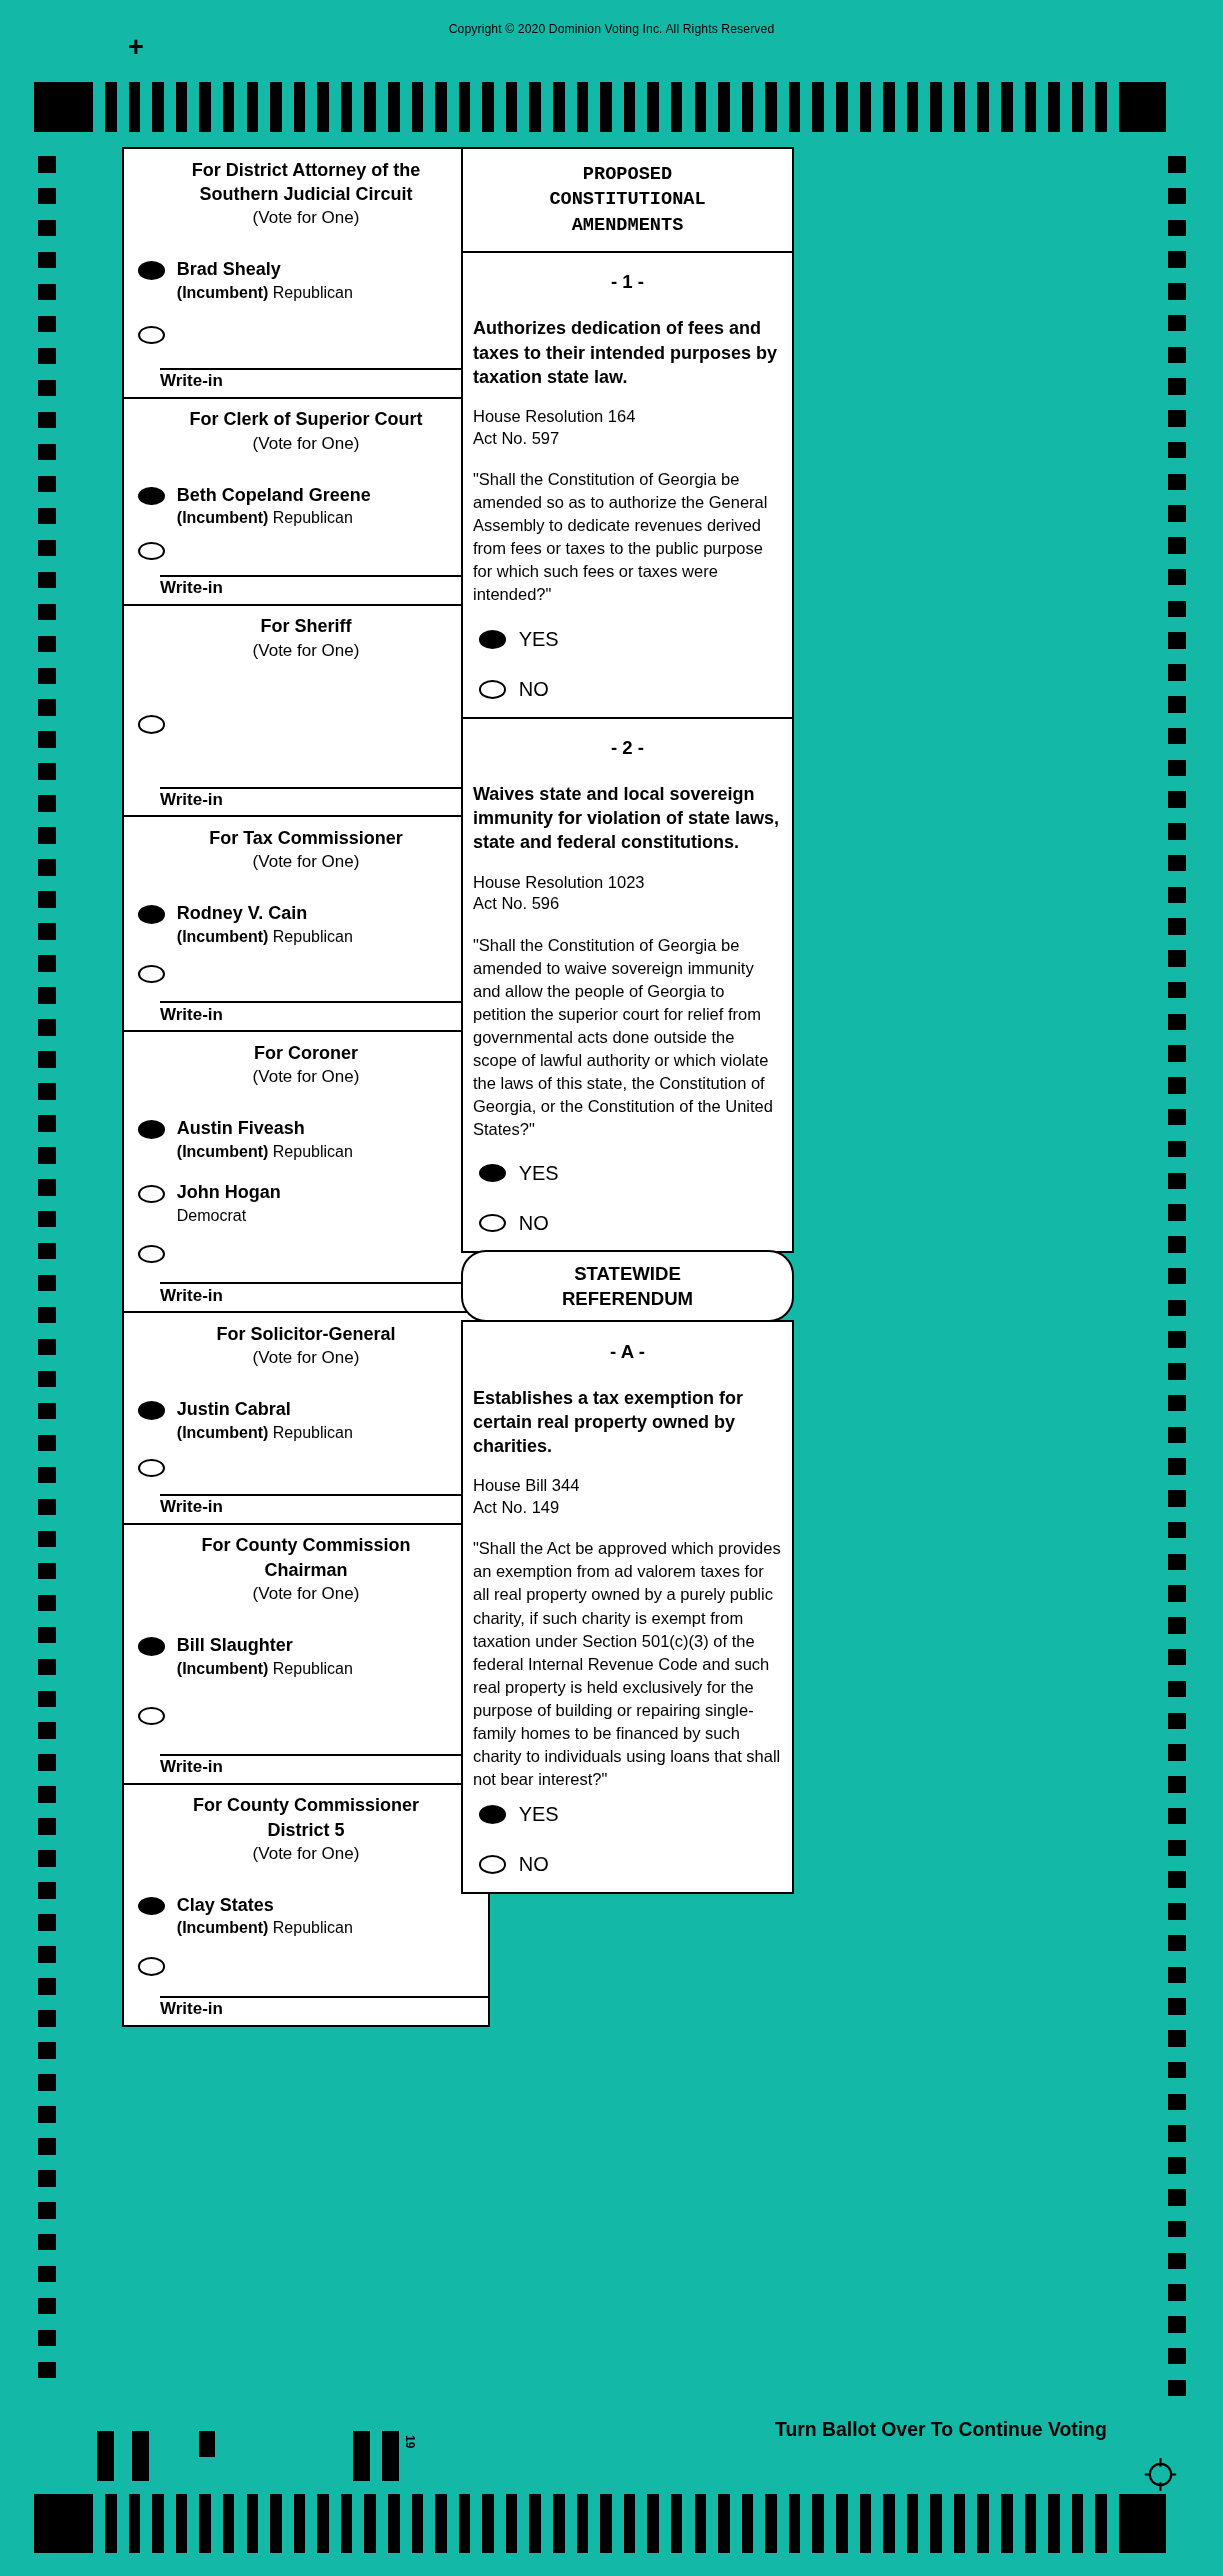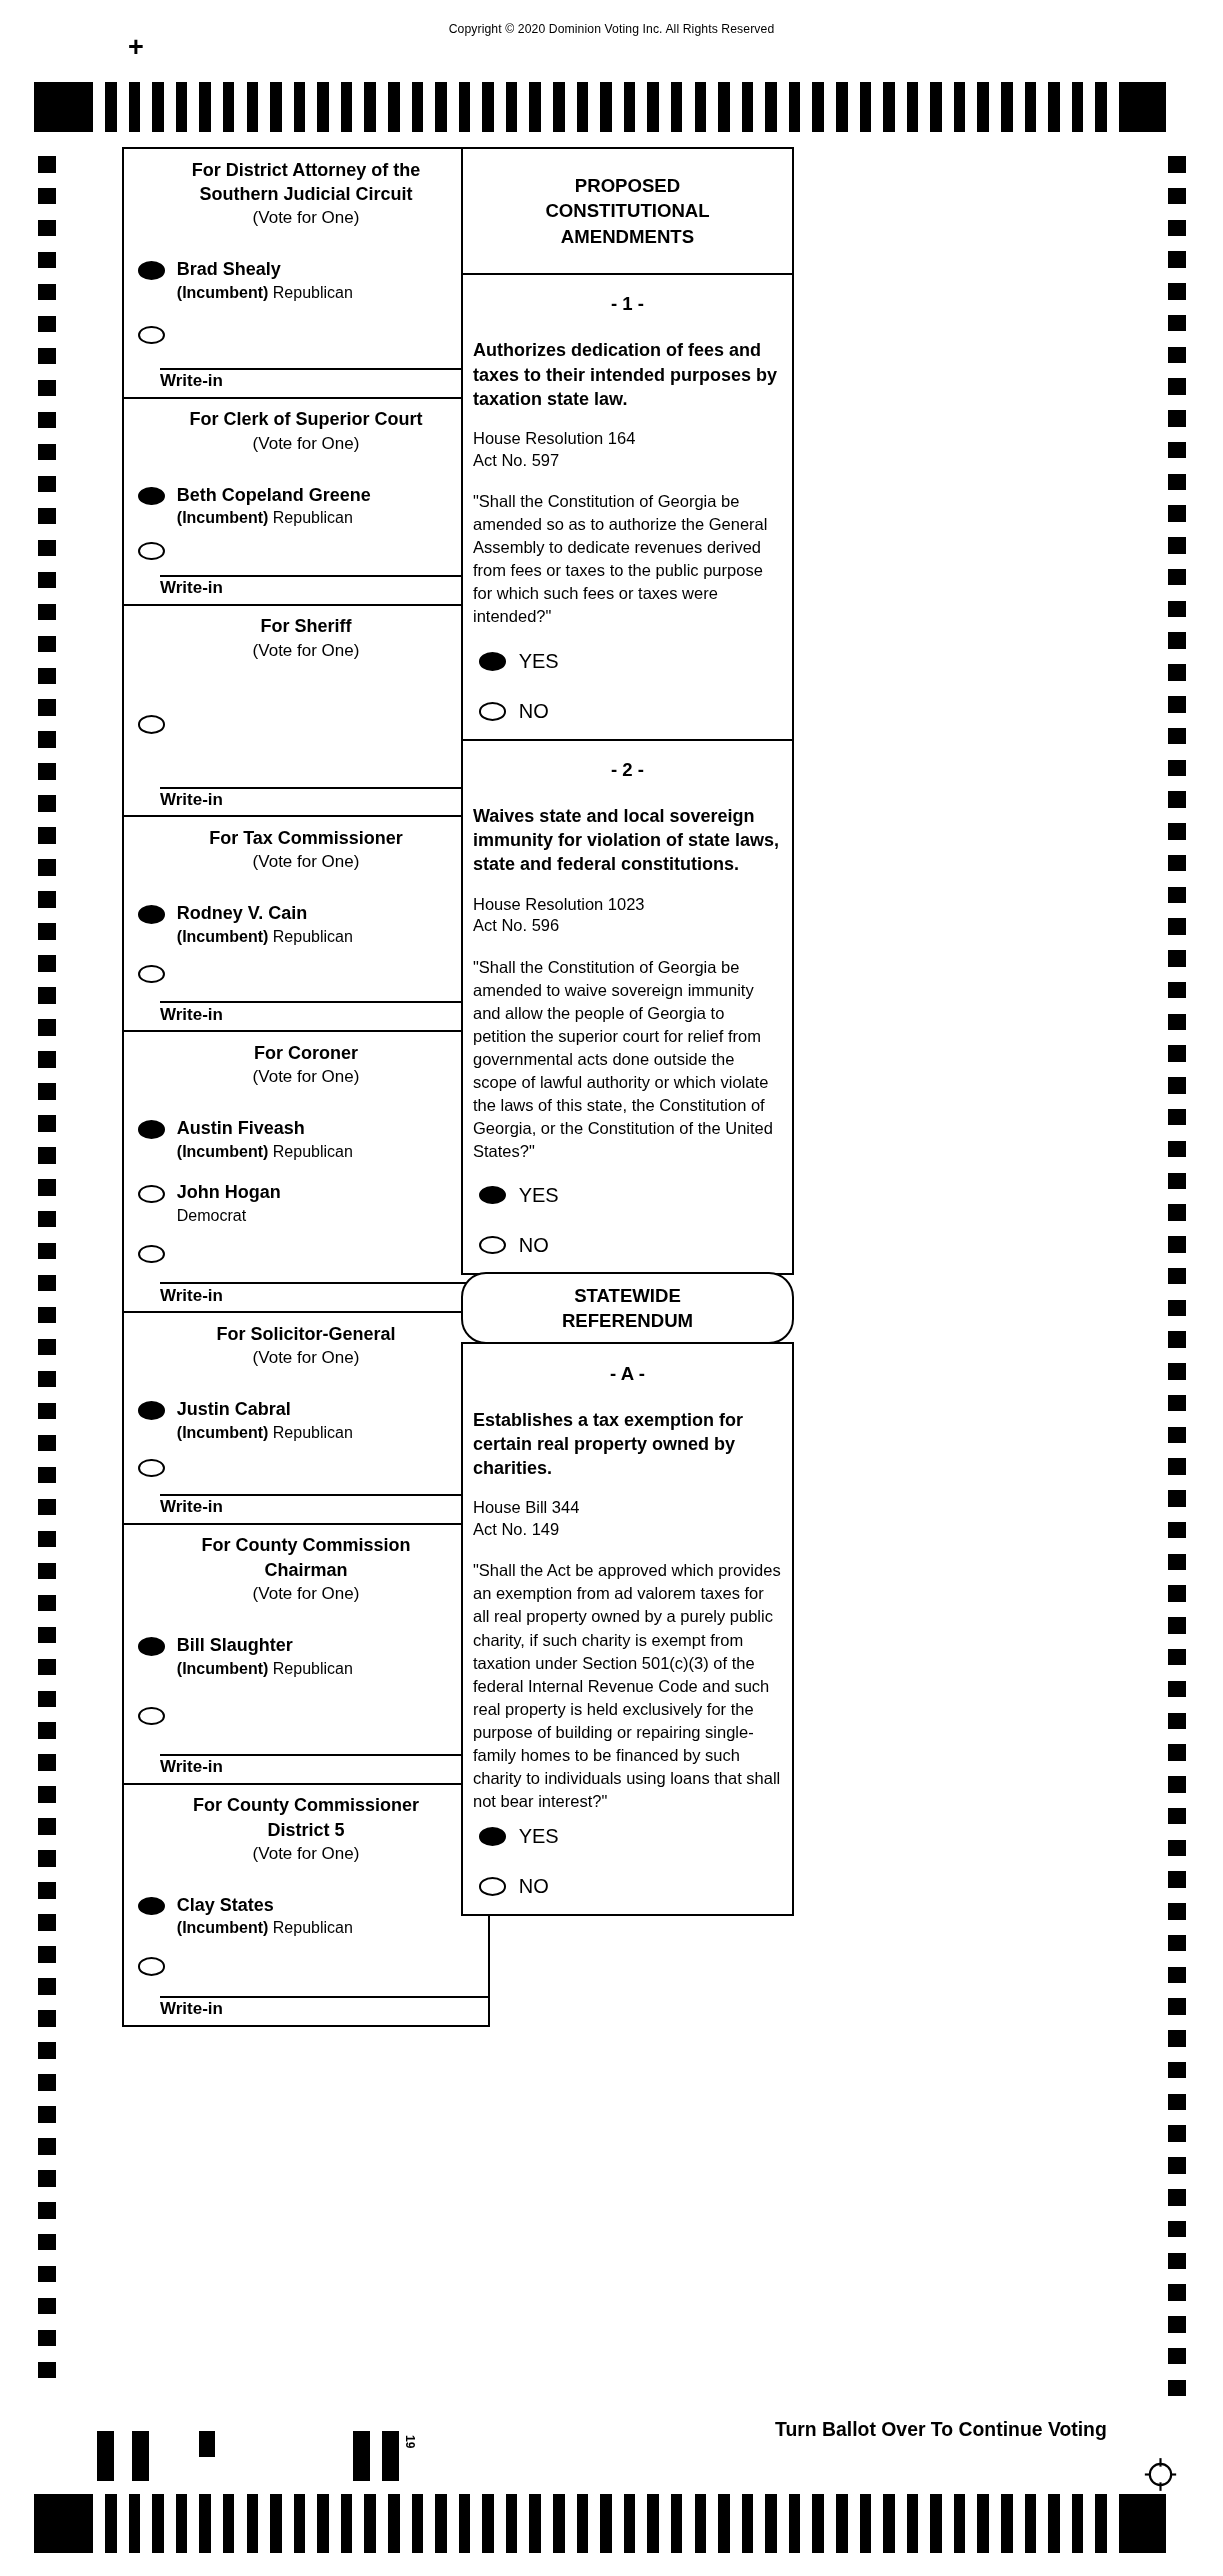--- a/index.html
+++ b/index.html
@@ -1,16 +1,16 @@
 <!DOCTYPE html>
 <html style="font-size:11.5px"><head>
 <meta charset="utf-8">
 <style>
   html,body{margin:0;padding:0;background:#888;}
-  .page{position:relative;width:1223px;height:2576px;background:#ffffff;
+  .page{position:relative;width:1223px;height:2576px;background:#14b8a6;
         font-family:"Liberation Sans",sans-serif;color:#000;overflow:hidden;}
 
   .copyright{position:absolute;top:21.5px;left:0;right:0;text-align:center;
              font-size:12.2px;letter-spacing:0.1px;}
   .plus-mark{position:absolute;left:128px;top:34px;font-size:27px;font-weight:bold;line-height:1;}
 
   
   .timing-band{position:absolute;left:34px;width:1132px;display:flex;
                justify-content:space-between;align-items:stretch;}
   #band-top{top:82px;height:50px;}
@@ -46,21 +46,21 @@
   .cand-name{font-weight:bold;font-size:18px;line-height:1.2;}
   .cand-detail{font-size:16px;margin-top:2.2px;line-height:1.2;}
   .cand-detail .inc{font-weight:bold;}
   .blank-oval-row{margin:0 0 0 14.3px;margin-top:auto;}
   .writein{margin-top:auto;}
   .writein-line{border-top:2.2px solid #000;margin-left:36px;}
   .writein-label{font-weight:bold;font-size:17px;margin:1.4px 0 5.7px 36px;}
 
   
   .m-header{display:flex;align-items:center;justify-content:center;}
-  #m-header1{height:128px;}
+  #m-header1{height:106px;font-family:Liberation Mono, monospace;}
   #m-header2{height:72px;border-radius:25px;}
   .m-head-text{font-weight:bold;font-size:18.6px;text-align:center;white-space:pre-line;
                line-height:1.35;}
   .measure{display:flex;flex-direction:column;padding:0 10px;}
   #amd1{height:468px;}
   #amd2{height:536px;}
   #refA{height:574px;}
   .m-num{font-weight:bold;font-size:18.6px;text-align:center;margin-top:18.6px;}
   .m-summary{font-weight:bold;font-size:18px;line-height:1.34;margin-top:23px;}
   .m-refs{font-size:16.5px;line-height:1.32;margin-top:17px;white-space:pre-line;}

